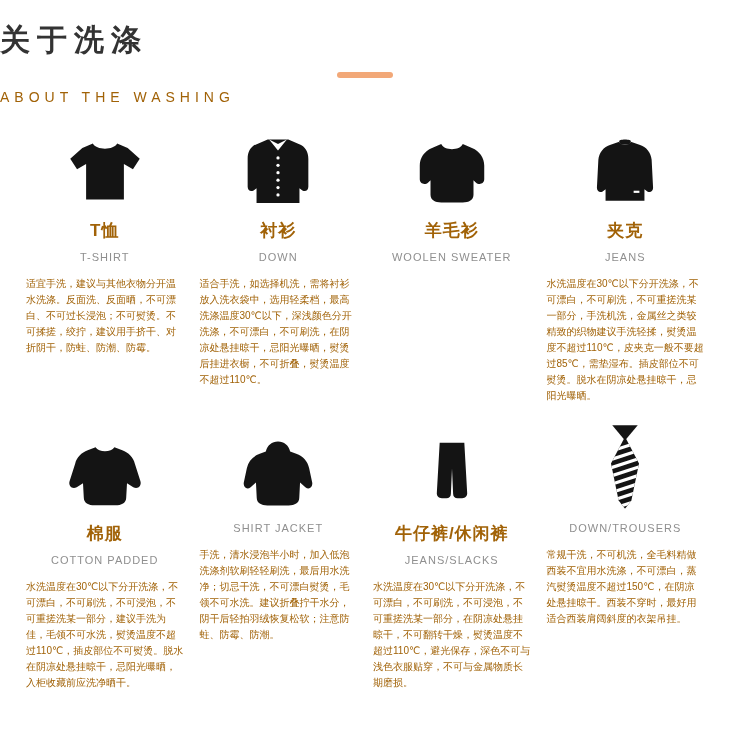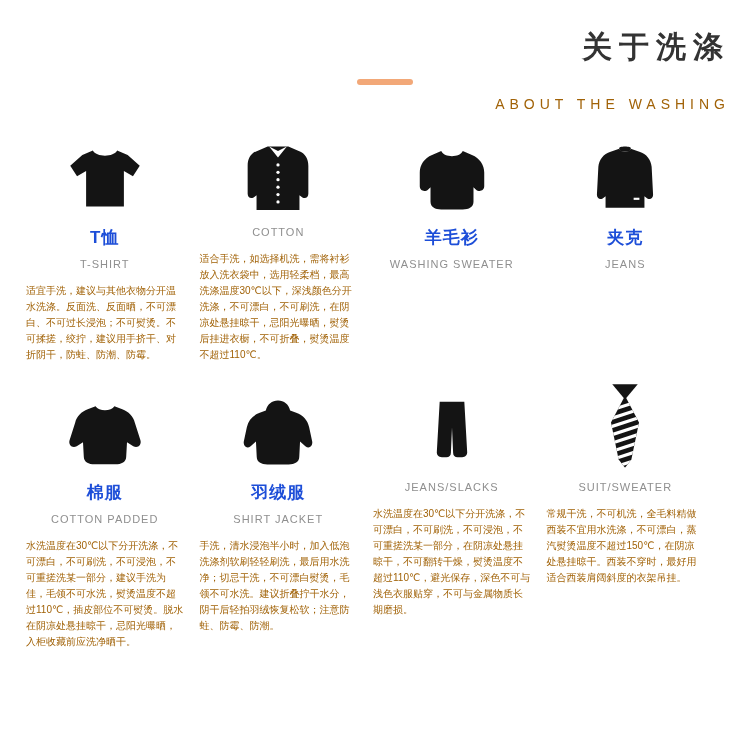--- a/index.html
+++ b/index.html
@@ -1,25 +1,25 @@
 <!DOCTYPE html>
 <html><head>
 <meta charset="utf-8">
 <style>
   html,body{margin:0;padding:0;background:#ffffff;}
   body{width:730px;height:743px;overflow:hidden;font-family:"Liberation Sans","DejaVu Sans",sans-serif;}
   .page{width:730px;height:743px;background:#fff;}
-  .header{text-align:right;padding-top:27px;margin-left:40px;}
+  .header{text-align:left;padding-top:20px;}
   .title{font-size:30px;letter-spacing:7px;color:#333;font-weight:600;}
   .accent-bar{width:56px;height:6px;border-radius:3px;margin:11px auto 11px;}
   .subtitle{font-size:14px;letter-spacing:5px;color:#a16207;font-weight:500;}
   .grid{display:grid;grid-template-columns:repeat(4,1fr);column-gap:16px;row-gap:26px;padding:22px 26px 0;}
   .card{text-align:center;}
   .icon-wrap{height:80px;display:flex;align-items:flex-end;justify-content:center;margin-bottom:12px;}
-  .cn-title{font-size:17px;font-weight:bold;color:#1d4ed8;margin-bottom:9px;letter-spacing:1px;}
+  .cn-title{font-size:17px;font-weight:bold;color:#a16207;margin-bottom:9px;letter-spacing:1px;}
   .en-title{font-size:11px;color:#8f8f8f;letter-spacing:1px;margin-bottom:13px;}
   .desc{font-size:10px;color:#a16207;line-height:1.6;text-align:left;margin:0;}
   svg{display:block;}
 </style>
 </head>
 <body>
 
 <div class="page">
 
   <div class="header">
@@ -47,74 +47,76 @@
           <path d="M36 2 L22 8 C13 11 9 19 9 28 L9 66 C9 71 13 73 17 71 L21 68 L21 88 L79 88 L79 68 L83 71 C87 73 91 71 91 66 L91 28 C91 19 87 11 78 8 L64 2 Z" fill="#141414"></path>
           <polygon points="38,2 50,17 62,2 50,8" fill="#ffffff"></polygon>
           <circle cx="50" cy="27" r="2.2" fill="#ffffff"></circle>
           <circle cx="50" cy="37" r="2.2" fill="#ffffff"></circle>
           <circle cx="50" cy="47" r="2.2" fill="#ffffff"></circle>
           <circle cx="50" cy="57" r="2.2" fill="#ffffff"></circle>
           <circle cx="50" cy="67" r="2.2" fill="#ffffff"></circle>
           <circle cx="50" cy="77" r="2.2" fill="#ffffff"></circle>
         </svg>
       </div>
-      <div class="en-title">COTTON</div>
+      <div class="cn-title">衬衫</div>
+      <div class="en-title">DOWN</div>
       <p class="desc">适合手洗，如选择机洗，需将衬衫放入洗衣袋中，选用轻柔档，最高洗涤温度30℃以下，深浅颜色分开洗涤，不可漂白，不可刷洗，在阴凉处悬挂晾干，忌阳光曝晒，熨烫后挂进衣橱，不可折叠，熨烫温度不超过110℃。</p>
     </div>
 
     <div class="card">
       <div class="icon-wrap">
         <svg width="80" height="66" viewBox="0 0 100 86">
           <path d="M36 4 C40 13 60 13 64 4 L76 9 C86 13 92 22 92 32 L92 50 C92 56 85 58 81 54 L78 51 L78 70 C78 77 72 80 64 80 L36 80 C28 80 22 77 22 70 L22 51 L19 54 C15 58 8 56 8 50 L8 32 C8 22 14 13 24 9 Z" fill="#141414"></path>
         </svg>
       </div>
       <div class="cn-title">羊毛衫</div>
-      <div class="en-title">WASHING SWEATER</div>
+      <div class="en-title">WOOLEN SWEATER</div>
     </div>
 
     <div class="card">
       <div class="icon-wrap">
         <svg width="72" height="70" viewBox="0 0 100 92">
           <path d="M42 4 L30 8 C20 11 14 19 13 29 L11 68 C11 73 15 75 19 73 L23 70 L23 86 L77 86 L77 70 L81 73 C85 75 89 73 89 68 L87 29 C86 19 80 11 70 8 L58 4 C56 10 44 10 42 4 Z" fill="#141414"></path>
           <path d="M42 4 C40 0 60 0 58 4 L56 8 L44 8 Z" fill="#141414"></path>
           <rect x="62" y="72" width="8" height="3" fill="#ffffff"></rect>
         </svg>
       </div>
       <div class="cn-title">夹克</div>
       <div class="en-title">JEANS</div>
+      <p class="desc">水洗温度在30℃以下分开洗涤，不可漂白，不可刷洗，不可重搓洗某一部分，手洗机洗，金属丝之类较精致的织物建议手洗轻揉，熨烫温度不超过110℃，皮夹克一般不要超过85℃，需垫湿布。插皮部位不可熨烫。脱水在阴凉处悬挂晾干，忌阳光曝晒。</p>
     </div>
 
     <div class="card">
       <div class="icon-wrap">
         <svg width="84" height="66" viewBox="0 0 100 84">
           <path d="M38 4 C42 11 58 11 62 4 L72 8 C80 11 86 17 88 25 L95 47 C97 53 92 58 86 55 L78 50 L77 68 C77 75 71 78 63 78 L37 78 C29 78 23 75 23 68 L22 50 L14 55 C8 58 3 53 5 47 L12 25 C14 17 20 11 28 8 Z" fill="#141414"></path>
         </svg>
       </div>
       <div class="cn-title">棉服</div>
       <div class="en-title">COTTON PADDED</div>
       <p class="desc">水洗温度在30℃以下分开洗涤，不可漂白，不可刷洗，不可浸泡，不可重搓洗某一部分，建议手洗为佳，毛领不可水洗，熨烫温度不超过110℃，插皮部位不可熨烫。脱水在阴凉处悬挂晾干，忌阳光曝晒，入柜收藏前应洗净晒干。</p>
     </div>
 
     <div class="card">
       <div class="icon-wrap">
         <svg width="76" height="70" viewBox="0 0 100 92">
           <path d="M50 2 C42 2 36 7 34 15 L26 18 C17 21 11 28 9 37 L5 56 C4 62 9 66 14 62 L21 56 L22 76 C22 83 28 86 36 86 L64 86 C72 86 78 83 78 76 L79 56 L86 62 C91 66 96 62 95 56 L91 37 C89 28 83 21 74 18 L66 15 C64 7 58 2 50 2 Z" fill="#141414"></path>
         </svg>
       </div>
-      <div class="cn-title">羽绒服</div>
       <div class="en-title">SHIRT JACKET</div>
       <p class="desc">手洗，清水浸泡半小时，加入低泡洗涤剂软刷轻轻刷洗，最后用水洗净；切忌干洗，不可漂白熨烫，毛领不可水洗。建议折叠拧干水分，阴干后轻拍羽绒恢复松软；注意防蛀、防霉、防潮。</p>
     </div>
 
     <div class="card">
       <div class="icon-wrap">
         <svg width="56" height="78" viewBox="0 0 100 105">
           <path d="M28 2 L72 2 L77 90 C78 97 74 101 68 101 L60 101 C55 101 52 98 52 93 L50 48 L48 93 C48 98 45 101 40 101 L32 101 C26 101 22 97 23 90 Z" fill="#141414"></path>
         </svg>
       </div>
+      <div class="cn-title">牛仔裤/休闲裤</div>
       <div class="en-title">JEANS/SLACKS</div>
       <p class="desc">水洗温度在30℃以下分开洗涤，不可漂白，不可刷洗，不可浸泡，不可重搓洗某一部分，在阴凉处悬挂晾干，不可翻转干燥，熨烫温度不超过110℃，避光保存，深色不可与浅色衣服贴穿，不可与金属物质长期磨损。</p>
     </div>
 
     <div class="card">
       <div class="icon-wrap">
         <svg width="46" height="86" viewBox="0 0 70 135">
           <defs>
             <clipPath id="tieBodyClip">
               <polygon points="35,20 13,62 25,120 35,133 45,120 57,62"></polygon>
@@ -129,19 +131,19 @@
               <rect x="-20" y="59" width="120" height="5" transform="rotate(-18 35 61)"></rect>
               <rect x="-20" y="72" width="120" height="5" transform="rotate(-18 35 74)"></rect>
               <rect x="-20" y="85" width="120" height="5" transform="rotate(-18 35 87)"></rect>
               <rect x="-20" y="98" width="120" height="5" transform="rotate(-18 35 100)"></rect>
               <rect x="-20" y="111" width="120" height="5" transform="rotate(-18 35 113)"></rect>
               <rect x="-20" y="124" width="120" height="5" transform="rotate(-18 35 126)"></rect>
             </g>
           </g>
         </svg>
       </div>
-      <div class="en-title">SUIT/SWEATER</div>
+      <div class="en-title">DOWN/TROUSERS</div>
       <p class="desc">常规干洗，不可机洗，全毛料精做西装不宜用水洗涤，不可漂白，蒸汽熨烫温度不超过150℃，在阴凉处悬挂晾干。西装不穿时，最好用适合西装肩阔斜度的衣架吊挂。</p>
     </div>
 
   </div>
 
 </div>
 
 </body></html>

